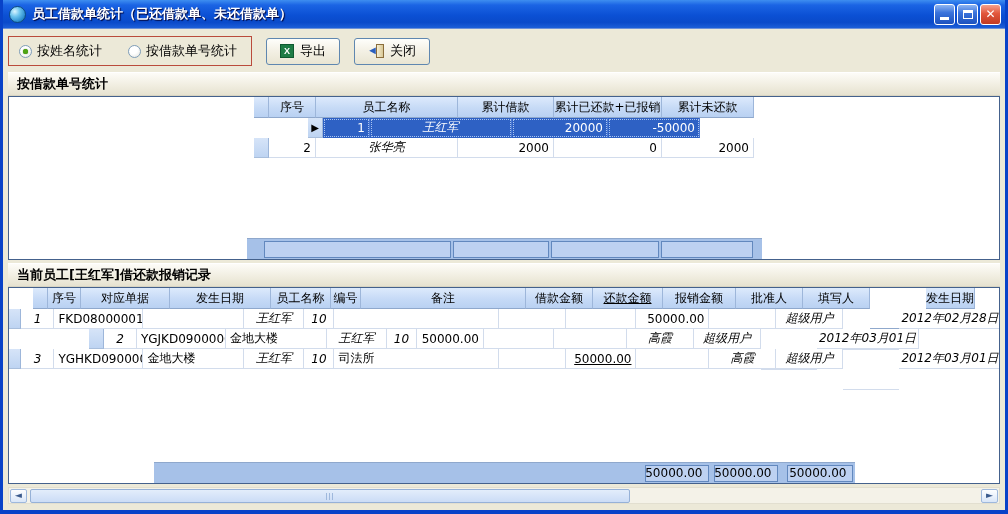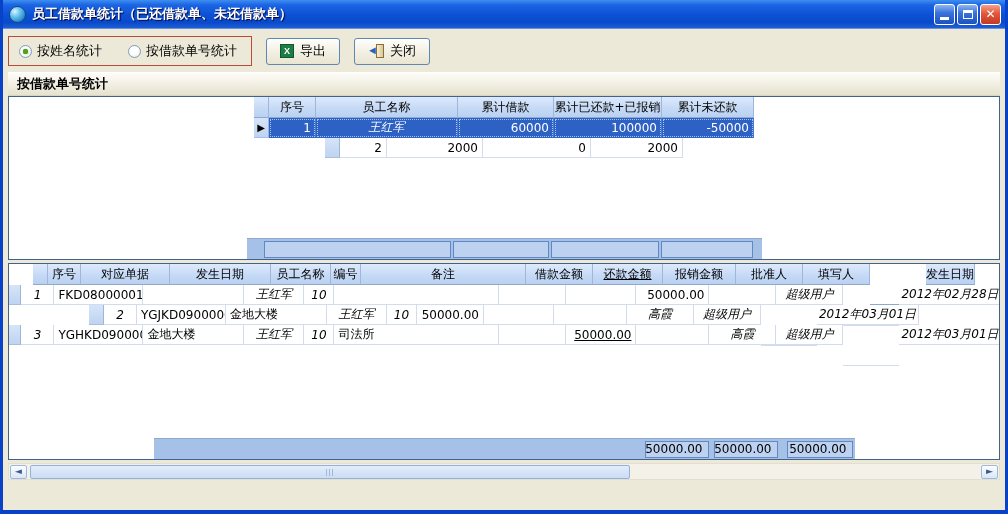--- a/index.html
+++ b/index.html
@@ -170,45 +170,46 @@
         <div class="cell hcell c1-name">员工名称</div>
         <div class="cell hcell c1-loan">累计借款</div>
         <div class="cell hcell c1-repaid">累计已还款+已报销</div>
         <div class="cell hcell c1-unpaid">累计未还款</div>
         <div class="c1-rest"></div>
       </div>
       <div class="grow drow row-selected">
         <div class="cell selcell c1-sel">▶</div>
         <div class="cell dcell al-r c1-no">1</div>
         <div class="cell dcell al-c c1-name">王红军</div>
-        <div class="cell dcell al-r c1-loan">60000</div>
-        <div class="cell dcell al-r c1-repaid">100000</div>
+        <div class="cell dcell al-r c1-loan">20000</div>
         <div class="cell dcell al-r c1-unpaid">-50000</div>
         <div class="c1-rest-white"></div>
       </div>
       <div class="grow drow">
         <div class="cell selcell c1-sel"></div>
         <div class="cell dcell al-r c1-no">2</div>
+        <div class="cell dcell al-c c1-name">张华亮</div>
         <div class="cell dcell al-r c1-loan">2000</div>
         <div class="cell dcell al-r c1-repaid">0</div>
         <div class="cell dcell al-r c1-unpaid">2000</div>
         <div class="c1-rest-white"></div>
       </div>
       <div class="filler"></div>
       <div class="gfooter gfooter1">
         <div class="fspacer c1-sel"></div>
         <div class="fbox" style="width:187px;"></div>
         <div class="fbox c1-loan"></div>
         <div class="fbox c1-repaid"></div>
         <div class="fbox c1-unpaid"></div>
       </div>
     </div>
 
     <div class="spacer2"></div>
 
+    <div class="section-header">当前员工[王红军]借还款报销记录</div>
     <div class="grid grid2">
       <div class="grow hrow">
         <div class="cell hcell c2-sel"></div>
         <div class="cell hcell c2-no">序号</div>
         <div class="cell hcell c2-doc">对应单据</div>
         <div class="cell hcell c2-proj">发生日期</div>
         <div class="cell hcell c2-name">员工名称</div>
         <div class="cell hcell c2-code">编号</div>
         <div class="cell hcell c2-note">备注</div>
         <div class="cell hcell c2-loan">借款金额</div>

